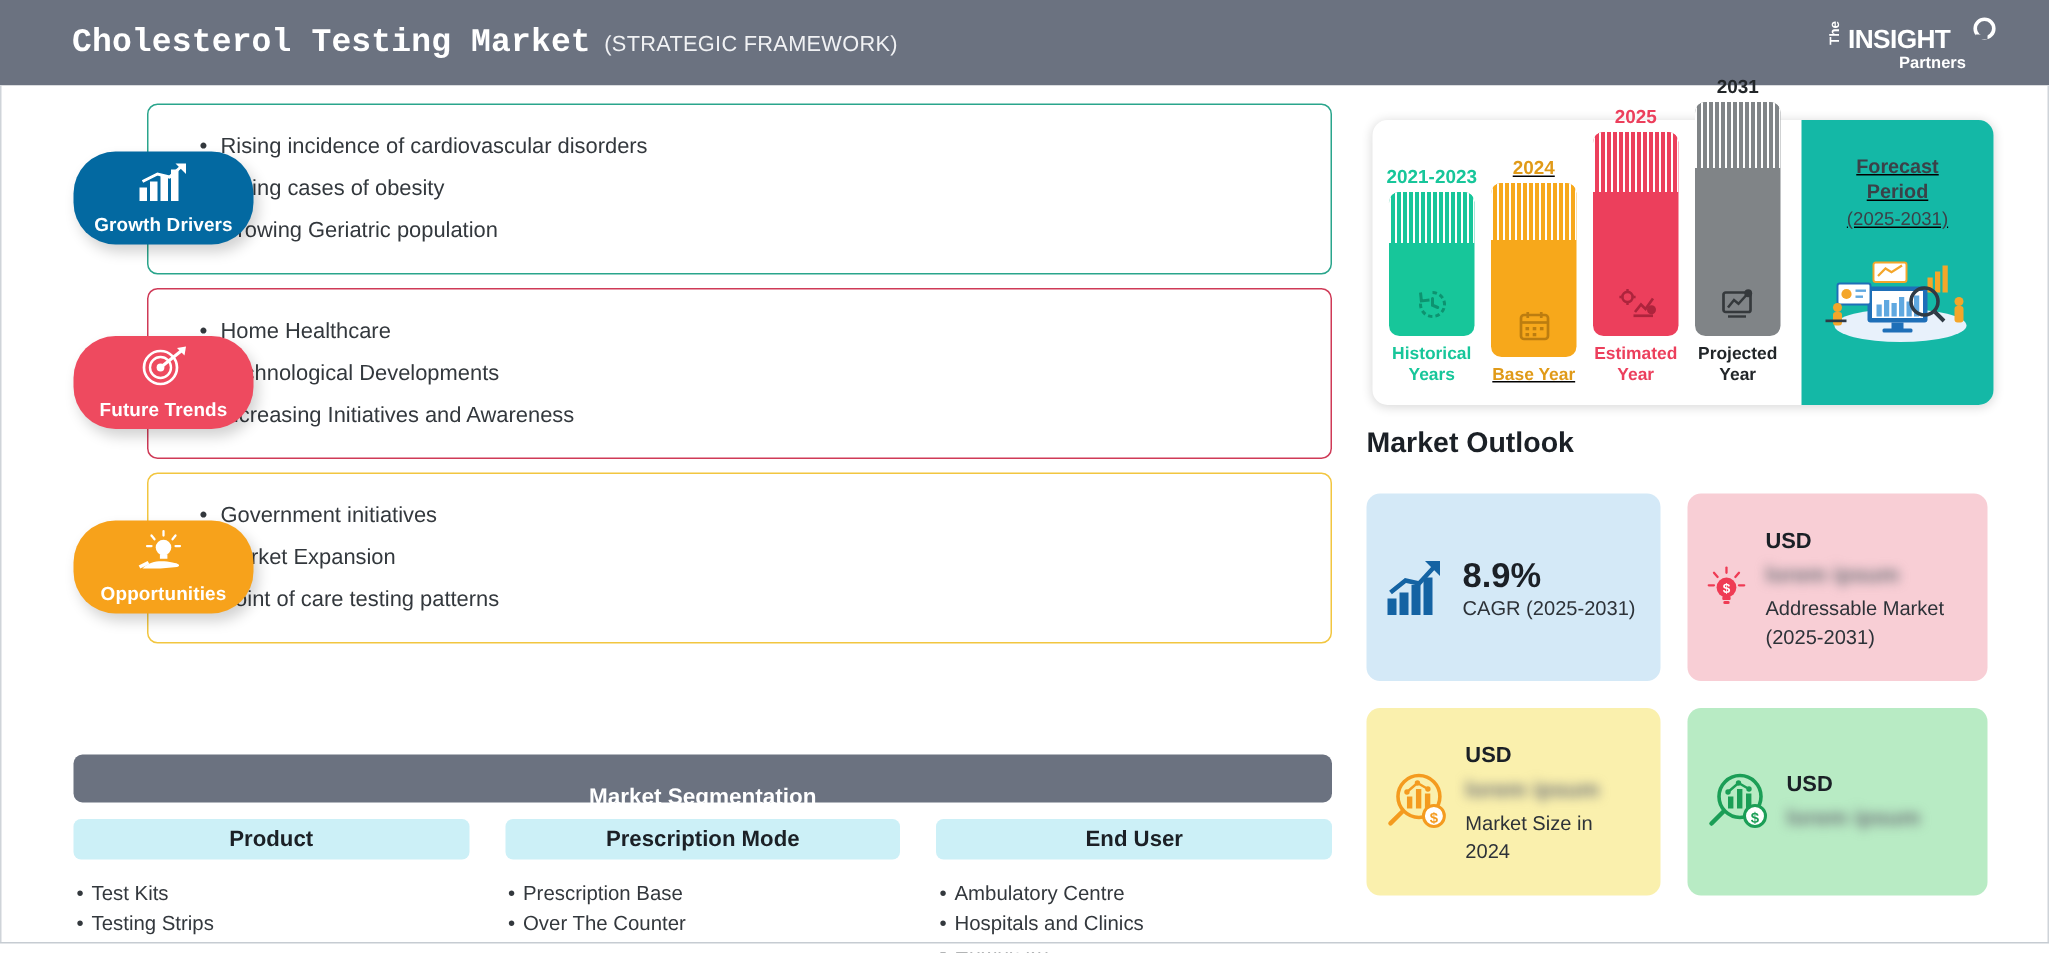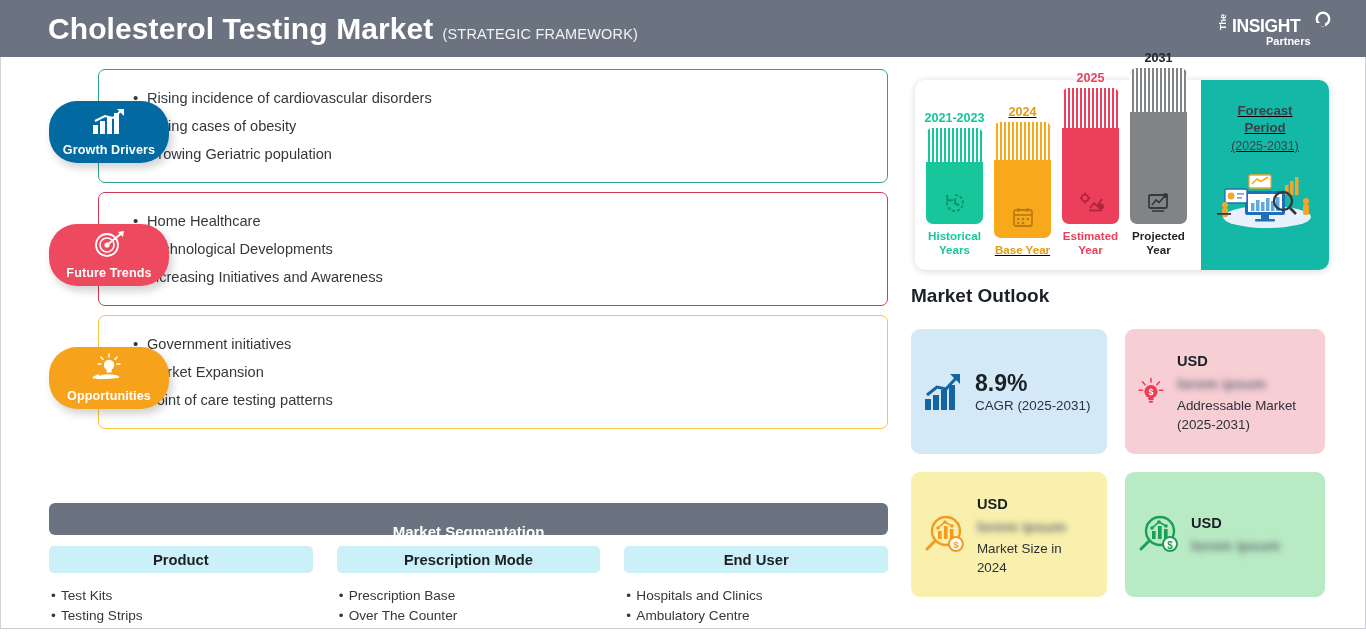--- a/index.html
+++ b/index.html
@@ -12,21 +12,21 @@
   .page { position: relative; width: 1366px; height: 635px; background: #fff; }
 
   
   .header {
     position: absolute; left: 0; top: 0; width: 1366px; height: 57px;
     background: #6b7280;
     display: flex; align-items: center;
   }
   .header-title-wrap { display: flex; align-items: baseline; margin-left: 48px; }
   .header-title {
-    color: #ffffff; font-size: 30px; font-weight: bold; letter-spacing: 0.1px;
+    color: #ffffff; font-size: 22px; font-weight: bold; letter-spacing: 0.1px; font-family: Liberation Mono, monospace;
   }
   .header-sub {
     color: #f1f2f4; font-size: 14.5px; font-weight: normal; margin-left: 9px;
     letter-spacing: 0.2px;
   }
   .logo {
     position: absolute; right: 28px; top: 8px; width: 120px; height: 42px;
     display: block;
   }
 
@@ -289,22 +289,22 @@
           <ul class="seg-items">
             <li>Prescription Base</li>
             <li>Over The Counter</li>
           </ul>
         </div>
         <div class="seg-col">
           <div class="seg-pill">
             <span>End User</span>
           </div>
           <ul class="seg-items">
+            <li>Ambulatory Centre</li>
             <li>Hospitals and Clinics</li>
-            <li>Ambulatory Centre</li>
             <li>Homecare</li>
           </ul>
         </div>
       </div>
     </div>
 
     <div class="right-col">
 
       <div class="forecast-panel">
         <div class="bars-area">

